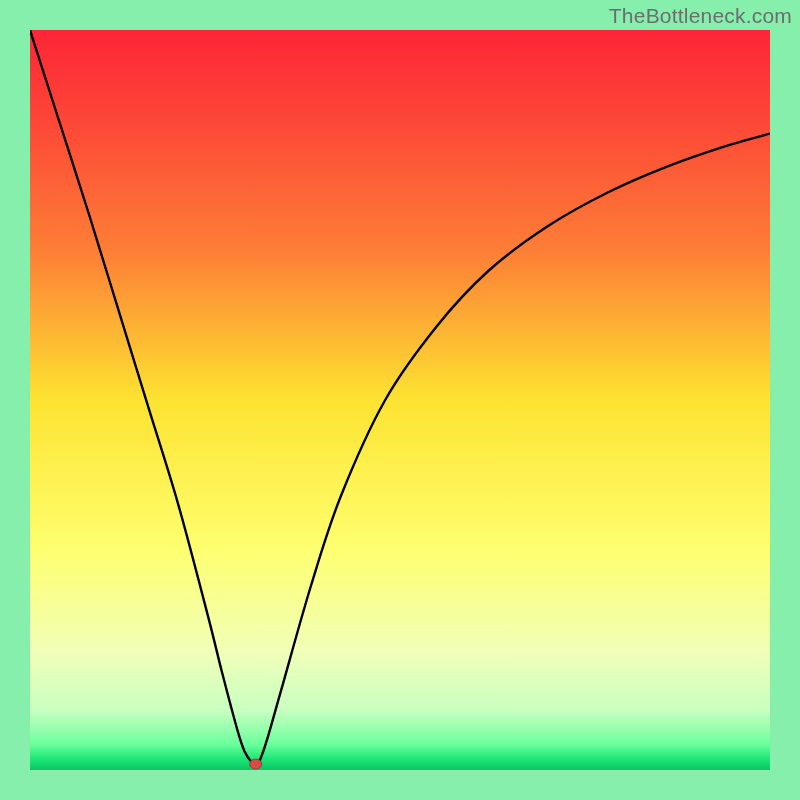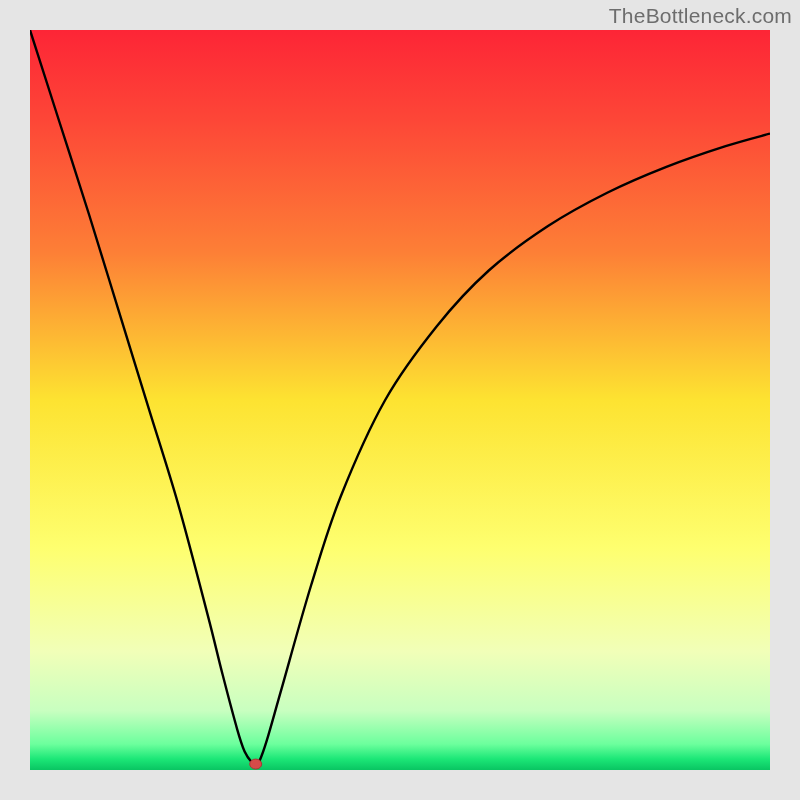--- a/index.html
+++ b/index.html
@@ -7,21 +7,21 @@
     padding: 0;
     width: 800px;
     height: 800px;
     overflow: hidden;
     background: #000;
     font-family: Arial, Helvetica, sans-serif;
   }
   .outer {
     width: 800px;
     height: 800px;
-    background: #e5e5e5;
+    background: #86efac;
     position: relative;
   }
   .plot {
     position: absolute;
     left: 30px;
     top: 30px;
     width: 740px;
     height: 740px;
     overflow: hidden;
   }

